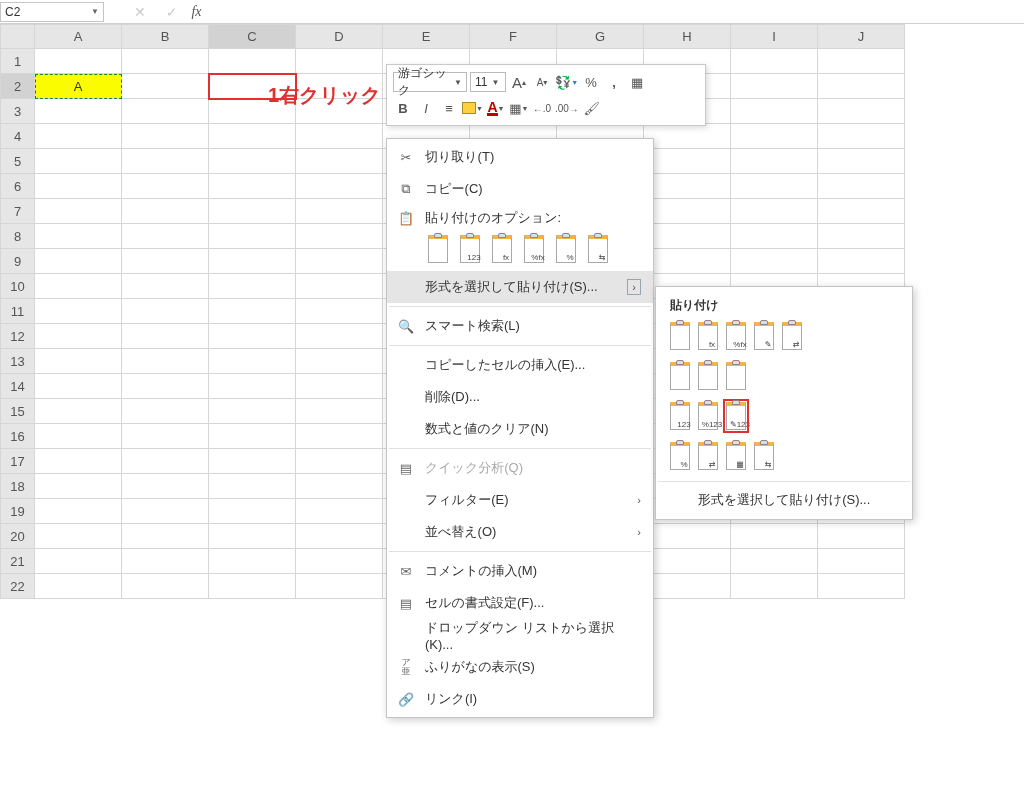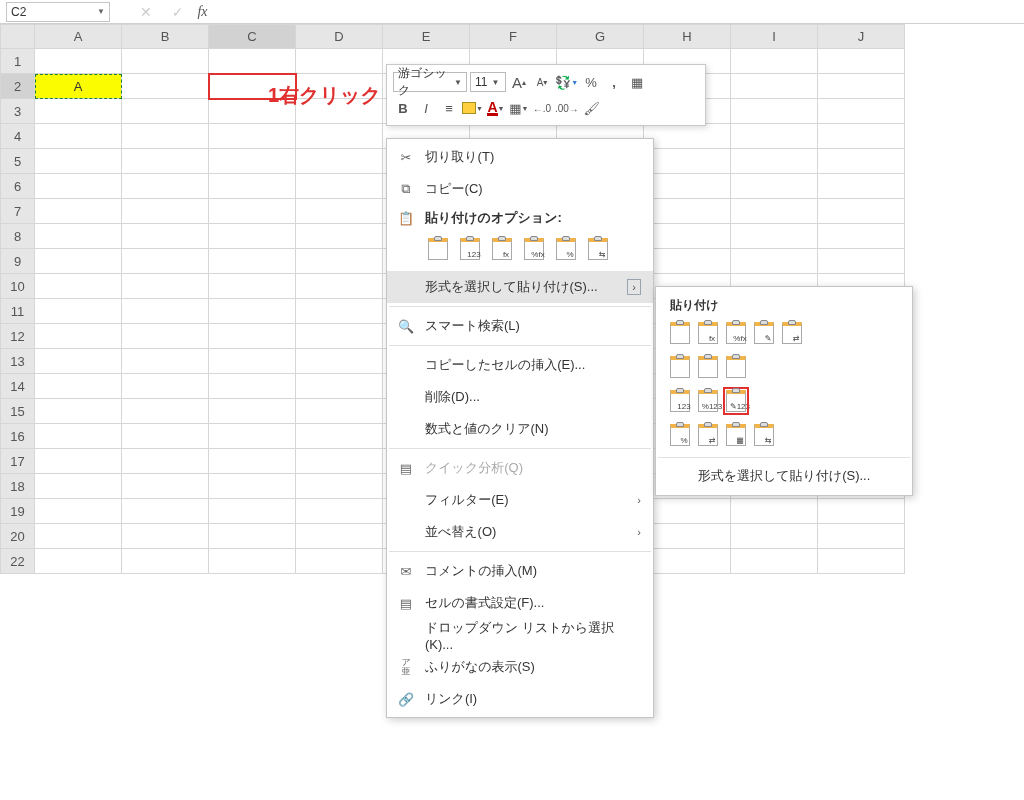--- a/index.html
+++ b/index.html
@@ -1,19 +1,19 @@
 <!DOCTYPE html>
 <html><head>
 <meta charset="utf-8">
 <style>
   * { box-sizing: border-box; margin: 0; padding: 0; font-family: "Yu Gothic UI", "Meiryo", sans-serif; }
   body { width: 1024px; height: 800px; background: #fff; overflow: hidden; position: relative; font-size: 12px; color: #333; }
 
   
-  .fbar { display: flex; align-items: center; height: 24px; border-bottom: 1px solid #d0d0d0; padding-left: 6px; gap: 8px; }
+  .fbar { display: flex; align-items: center; height: 24px; border-bottom: 1px solid #d0d0d0; gap: 8px; }
   .name-box { width: 104px; height: 20px; border: 1px solid #c5c5c5; background: #fff; display: flex; align-items: center; justify-content: space-between; padding: 0 4px; font-size: 12px; }
   .name-box .dd { font-size: 8px; color: #666; }
   .fbar .sep { width: 8px; }
   .fbar .fx { font-style: italic; font-family: serif; color: #555; font-size: 14px; }
   .fbar .cancel, .fbar .accept { color: #ccc; padding: 0 6px; font-size: 14px; }
 
   
   .grid-wrap { position: relative; }
   table.grid { border-collapse: collapse; table-layout: fixed; }
   .grid th, .grid td { border: 1px solid #d6d6d6; background: #fff; font-size: 13px; text-align: center; }
@@ -46,21 +46,21 @@
   .context-menu { position: absolute; left: 386px; top: 138px; width: 268px; background: #fff; border: 1px solid #c5c5c5; box-shadow: 2px 2px 8px rgba(0,0,0,0.2); padding: 2px 0; }
   .ctx-item { display: flex; align-items: center; height: 32px; padding: 0 12px 0 10px; gap: 10px; font-size: 13px; color: #333; position: relative; }
   .ctx-item.disabled { color: #aaa; }
   .ctx-item.hover { background: #e5e5e5; }
   .ctx-item .ico { width: 18px; height: 18px; display: flex; align-items: center; justify-content: center; color: #666; font-size: 13px; }
   .ctx-item .arrow { margin-left: auto; color: #555; font-size: 11px; }
   .ctx-item .arrow.box { border: 1px solid #9aa4b0; padding: 1px 4px; }
   .ctx-sep { height: 1px; background: #e0e0e0; margin: 3px 2px; }
   .paste-opts { display: flex; gap: 6px; padding: 4px 10px 8px 38px; }
   .paste-ico { width: 26px; height: 28px; display: flex; align-items: center; justify-content: center; position: relative; }
-  .clip { width: 20px; height: 22px; background: #fff; border: 1px solid #a9a9a9; border-top: 4px solid #f0b44a; position: relative; font-size: 8px; display:flex; align-items:flex-end; justify-content:center; color:#444;padding-left:8px; }
+  .clip { width: 20px; height: 28px; background: #fff; border: 1px solid #a9a9a9; border-top: 4px solid #f0b44a; position: relative; font-size: 8px; display:flex; align-items:flex-end; justify-content:center; color:#444;padding-left:8px; }
   .clip .head { position:absolute; top:-6px; left:5px; width:8px; height:5px; border:1px solid #888; border-radius: 2px 2px 0 0; background:#ddd; }
 
   
   .submenu { position: absolute; left: 655px; top: 286px; width: 258px; background: #fff; border: 1px solid #c5c5c5; box-shadow: 2px 2px 8px rgba(0,0,0,0.2); padding: 6px 0 4px; }
   .sub-header { padding: 4px 14px; font-size: 12px; font-weight: bold; }
   .sub-row { display: flex; gap: 8px; padding: 4px 14px 8px; }
   .sub-row .clip.selected { outline: 2px solid #e03030; outline-offset: 1px; }
   .sub-item { padding: 6px 14px; font-size: 13px; text-align: center; }
 </style>
 </head>
@@ -349,20 +349,33 @@
           <td></td>
           <td></td>
           <td></td>
           <td></td>
           <td></td>
           <td></td>
           <td></td>
           <td></td>
         </tr>
         <tr>
+          <th>21</th>
+          <td></td>
+          <td></td>
+          <td></td>
+          <td></td>
+          <td></td>
+          <td></td>
+          <td></td>
+          <td></td>
+          <td></td>
+          <td></td>
+        </tr>
+        <tr>
           <th>22</th>
           <td></td>
           <td></td>
           <td></td>
           <td></td>
           <td></td>
           <td></td>
           <td></td>
           <td></td>
           <td></td>
@@ -422,21 +435,21 @@
   <div class="ctx-item">
     <span class="ico">✂</span>
     <span>切り取り(T)</span>
   </div>
   <div class="ctx-item">
     <span class="ico">⧉</span>
     <span>コピー(C)</span>
   </div>
   <div class="ctx-item" style="height:26px;">
     <span class="ico">📋</span>
-    <span style="font-weight:bold;">貼り付けのオプション:</span>
+    <span style="font-weight:normal;">貼り付けのオプション:</span>
   </div>
   <div class="paste-opts">
     <div class="paste-ico">
         <div class="clip">
           <div class="head"></div>
         </div>
       </div>
     <div class="paste-ico">
         <div class="clip">
           <div class="head"></div>

